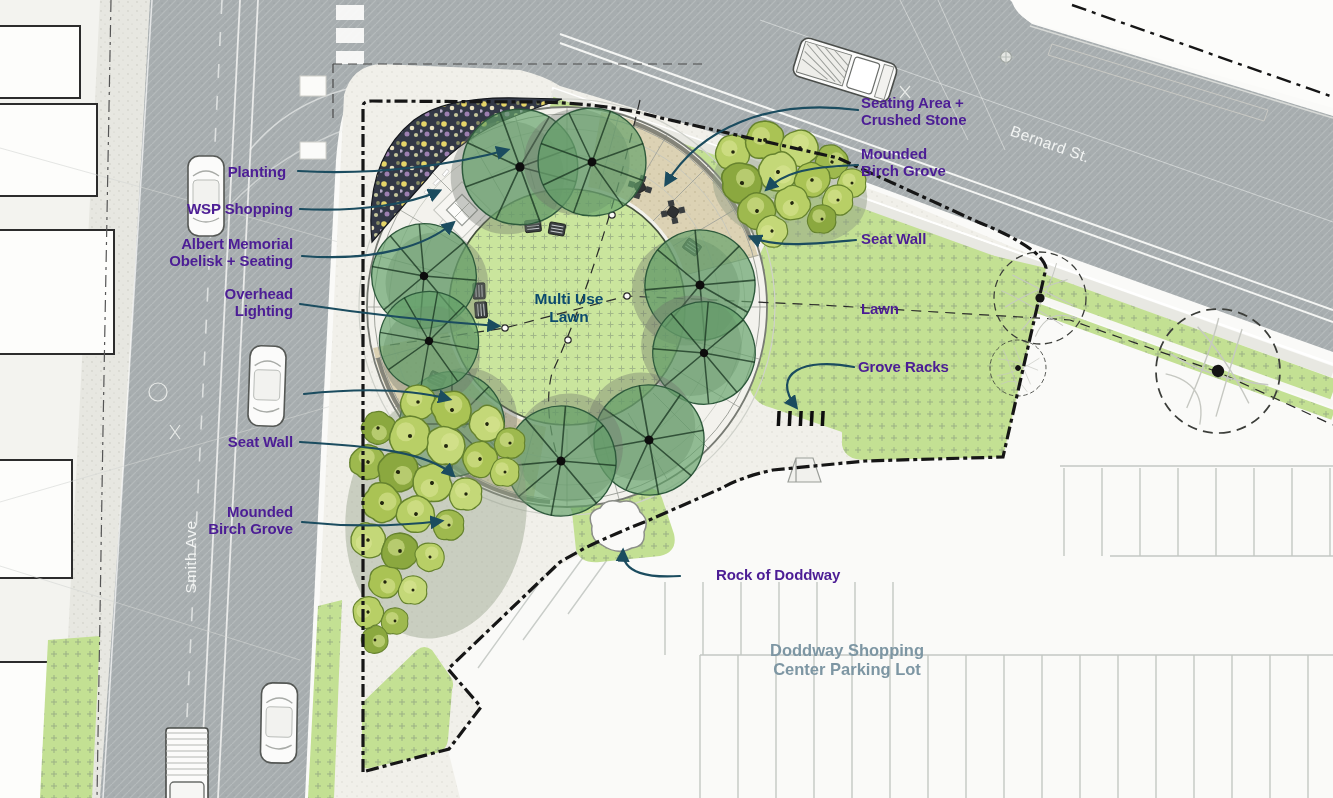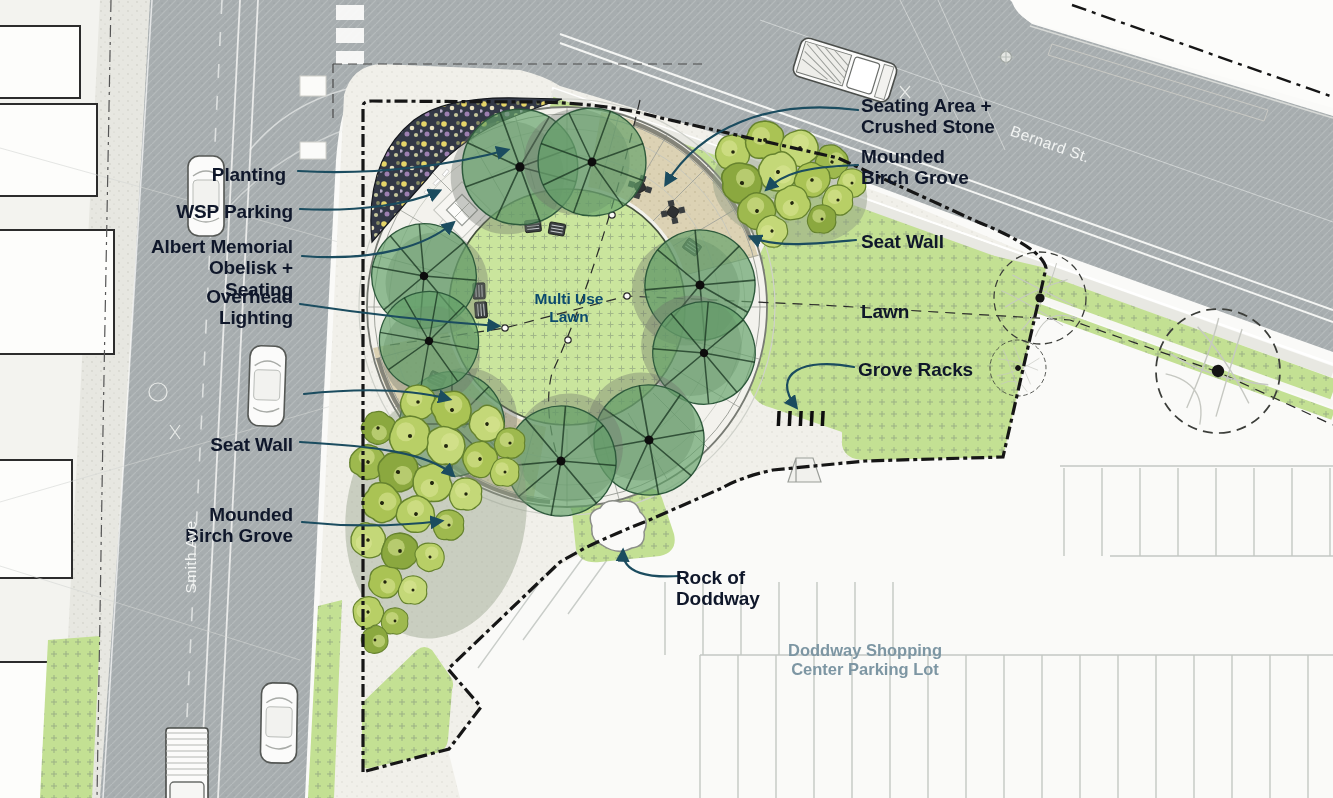--- a/index.html
+++ b/index.html
@@ -1,20 +1,20 @@
 <!DOCTYPE html>
 <html><head>
 <meta charset="utf-8">
 <style>
   html,body{margin:0;padding:0;background:#888;}
   #plan{position:relative;width:1333px;height:798px;overflow:hidden;background:#fafaf8;
         font-family:"Liberation Sans",sans-serif;}
   #plan svg{position:absolute;left:0;top:0;}
   .co{position:absolute;font-family:"Liberation Sans",sans-serif;font-weight:bold;
-      font-size:19px;line-height:1.12;color:#0f172a;white-space:pre-line;letter-spacing:-0.1px;}
+      font-size:15px;line-height:1.12;color:#4c1d95;white-space:pre-line;letter-spacing:-0.1px;}
   .co.r{width:150px;text-align:right;}
   .co.l{width:175px;text-align:left;}
   .area{position:absolute;font-family:"Liberation Sans",sans-serif;font-weight:bold;
         white-space:pre-line;}
   .street{position:absolute;font-family:"Liberation Sans",sans-serif;color:#F2F4F3;
         font-size:15.5px;letter-spacing:0.4px;white-space:nowrap;}
 </style>
 </head>
 <body>
 
@@ -340,39 +340,39 @@
   <path d="M302,522 C350,527 400,526 441,521" marker-end="url(#arr)"></path>
   <path d="M858,110 C770,98 700,128 666,184" marker-end="url(#arr)"></path>
   <path d="M858,165 C800,167 782,175 767,189" marker-end="url(#arr)"></path>
   <path d="M856,240 C812,244 776,248 751,237" marker-end="url(#arr)"></path>
   <path d="M854,367 C804,357 770,373 796,407" marker-end="url(#arr)"></path>
   <path d="M680,576 C650,578 622,574 623,551" marker-end="url(#arr)"></path>
 </g>
 </svg>
 
 <div class="co r" style="left:136px;top:164px">Planting</div>
-<div class="co r" style="left:143px;top:201px">WSP Parking</div>
+<div class="co r" style="left:143px;top:201px">WSP Shopping</div>
 <div class="co r" style="left:143px;top:286px">Overhead
 Lighting</div>
 <div class="co r" style="left:143px;top:236px">Albert Memorial
 Obelisk + Seating</div>
 <div class="co r" style="left:143px;top:434px">Seat Wall</div>
 <div class="co r" style="left:143px;top:504px">Mounded
 Birch Grove</div>
 
 <div class="co l" style="left:861px;top:95px">Seating Area +
 Crushed Stone</div>
 <div class="co l" style="left:861px;top:146px">Mounded
 Birch Grove</div>
 <div class="co l" style="left:861px;top:231px">Seat Wall</div>
 <div class="co l" style="left:861px;top:301px">Lawn</div>
 <div class="co l" style="left:858px;top:359px">Grove Racks</div>
-<div class="co l" style="left:676px;top:567px;width:140px">Rock of Doddway</div>
+<div class="co l" style="left:716px;top:567px;width:140px">Rock of Doddway</div>
 
 <div class="area" style="left:507px;top:290px;width:124px;text-align:center;font-size:15.5px;color:#0c4a6e">Multi Use
 Lawn</div>
-<div class="area" style="left:773px;top:641px;width:184px;text-align:center;font-size:16.5px;color:#7D96A3">Doddway Shopping
+<div class="area" style="left:755px;top:641px;width:184px;text-align:center;font-size:16.5px;color:#7D96A3">Doddway Shopping
 Center Parking Lot</div>
 
 <div class="street" style="left:1014px;top:122px;transform:rotate(19.5deg);transform-origin:left top;">Bernard St.</div>
 <div class="street" style="left:146px;top:548px;width:90px;text-align:center;transform:rotate(-90deg);">Smith Ave</div>
 
 </div>
 
 </body></html>

